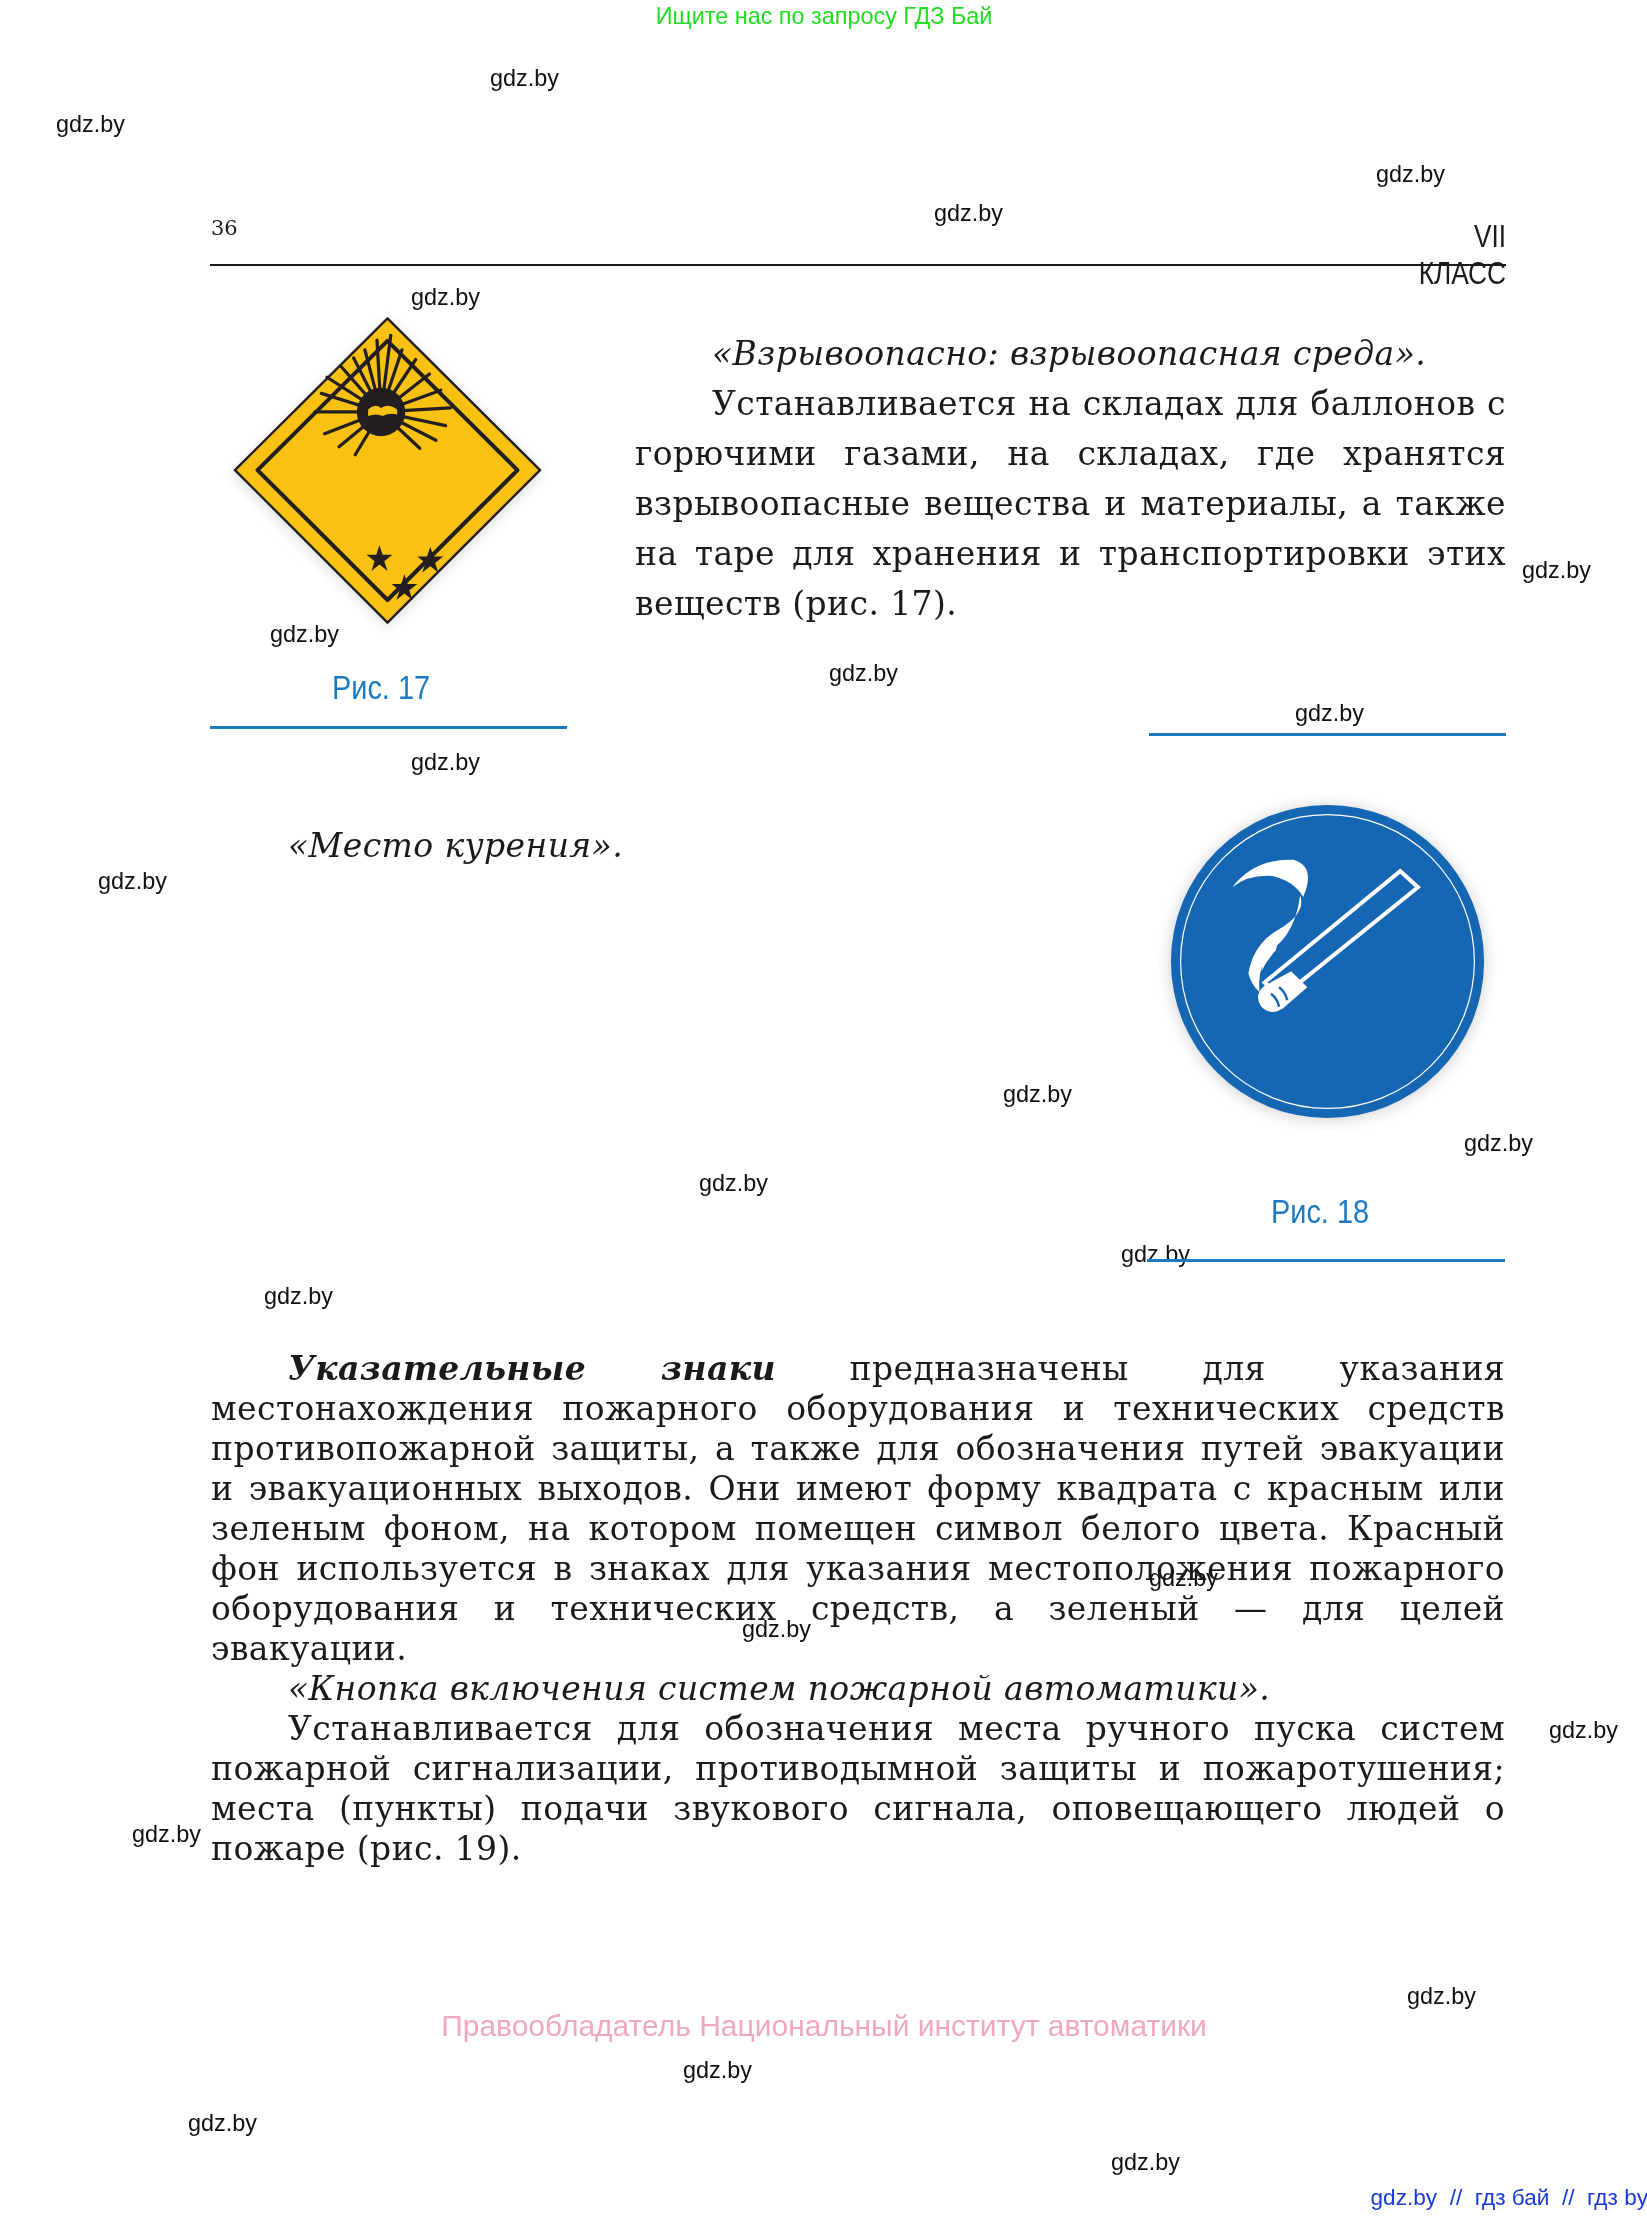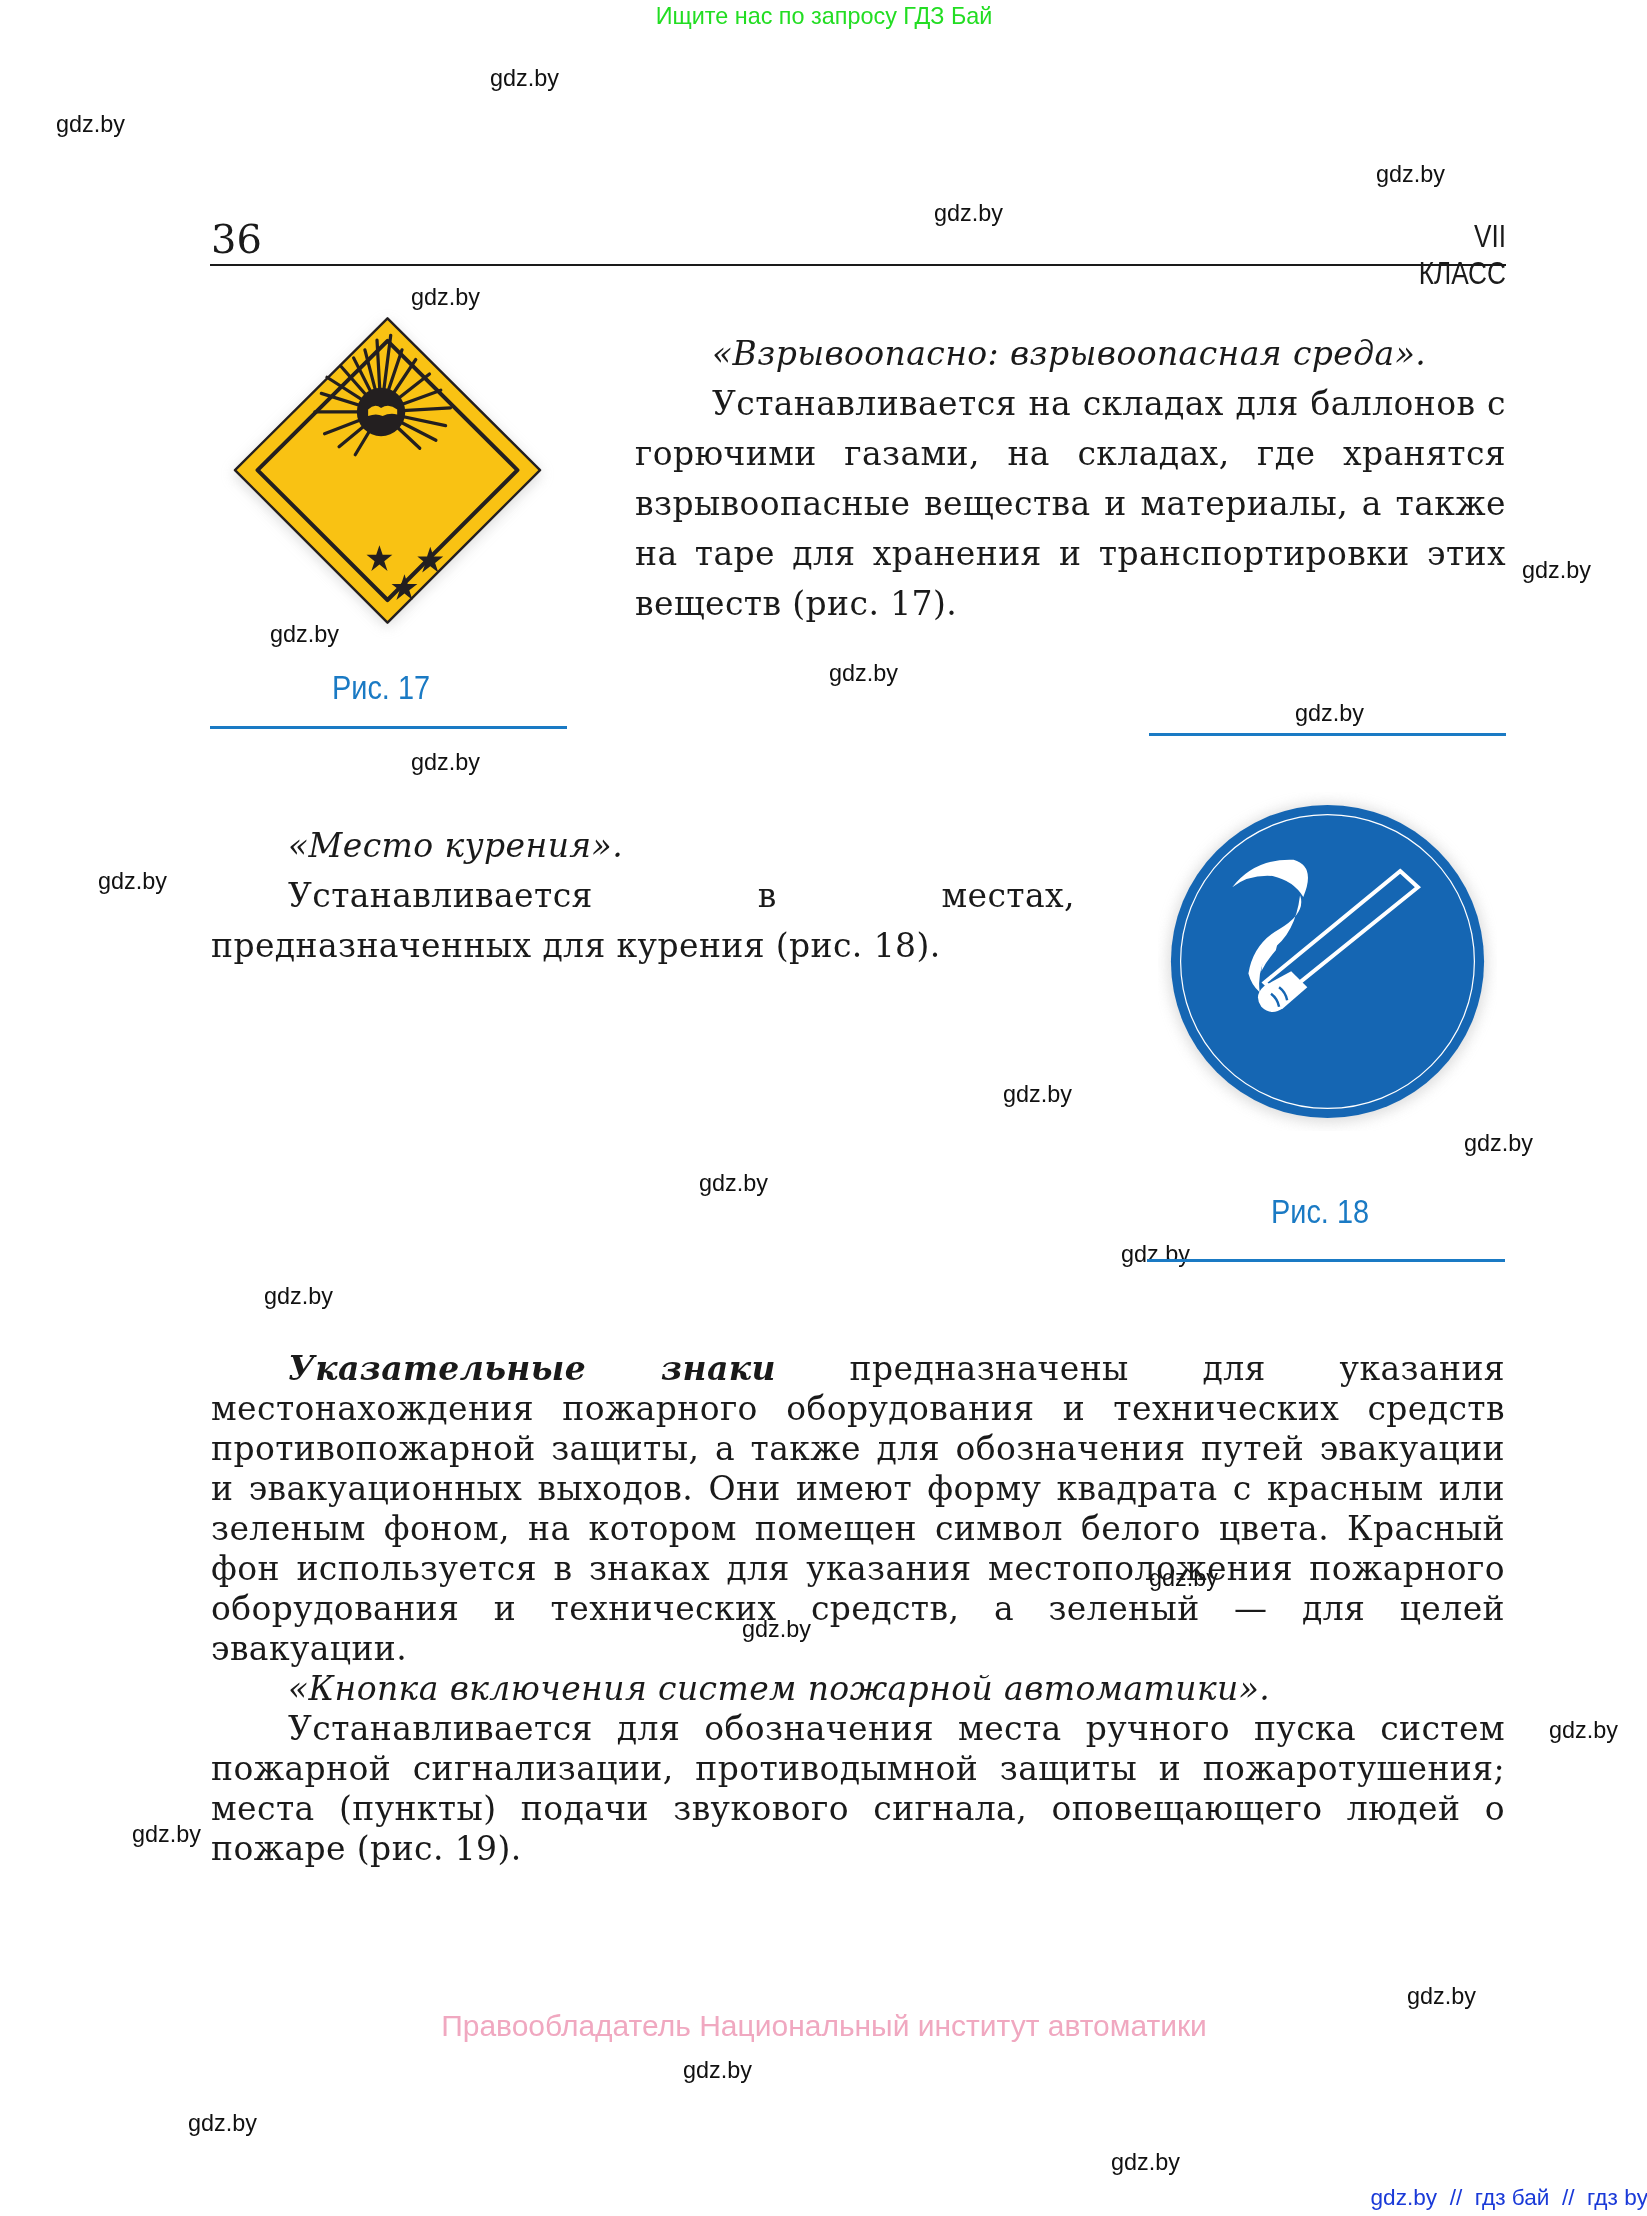--- a/index.html
+++ b/index.html
@@ -1,20 +1,20 @@
 <!DOCTYPE html>
 <html style="font-size:13px"><head>
 <meta charset="utf-8">
 <style>
   html,body{margin:0;padding:0;background:#fff;}
   body{width:1648px;height:2216px;position:relative;overflow:hidden;font-family:"DejaVu Serif","Liberation Serif",serif;color:#1a1a1a;}
   .abs{position:absolute;}
   .banner{left:0;width:1648px;top:3.2px;text-align:center;font-family:"Liberation Sans",sans-serif;font-size:23.4px;color:#22dd22;}
   .wm{font-family:"Liberation Sans",sans-serif;font-size:23.4px;color:#111;white-space:nowrap;}
-  .pagenum{left:211px;top:216px;font-size:40px;font-family:"DejaVu Serif",serif;}
+  .pagenum{left:211px;top:216px;font-size:21px;font-family:"DejaVu Serif",serif;}
   .grade{left:1364px;top:218px;width:142px;text-align:right;font-family:"Liberation Sans",sans-serif;font-size:32px;transform:scaleX(0.82);transform-origin:right center;}
   .hrule{left:210px;top:264px;width:1296px;height:2.4px;background:#1a1a1a;}
   .blue-rule{height:3.2px;background:#1a7ac4;}
   .caption{font-family:"Liberation Sans",sans-serif;font-size:34px;color:#1a7ac4;transform:scaleX(0.85);transform-origin:left center;white-space:nowrap;}
   .para{font-size:33px;line-height:50px;text-align:justify;letter-spacing:0.4px;margin-top:40px;}
   .para p{margin:0;text-indent:77px;}
   .it{font-style:italic;}
   .bi{font-style:italic;font-weight:bold;}
   .copy{left:0;width:1648px;top:2009px;text-align:center;font-family:"Liberation Sans",sans-serif;font-size:30px;color:#f0a8c0;}
   .footer{left:0;width:1648px;top:2185px;text-align:right;font-family:"Liberation Sans",sans-serif;font-size:22.6px;color:#1a3ad8;}
@@ -100,21 +100,20 @@
 
 <div class="abs para" style="left:635px;top:289px;width:871px;">
   <p class="it">«Взрывоопасно: взрывоопасная среда».</p>
   <p>Устанавливается на складах для баллонов с горючими газами, на складах, где хранятся взрывоопасные вещества и материалы, а также на таре для хранения и транспортировки этих веществ (рис. 17).</p>
 </div>
 
 <div class="abs blue-rule" style="left:1149px;top:733px;width:357px;"></div>
 
 <div class="abs para" style="left:211px;top:781px;width:864px;">
   <p class="it">«Место курения».</p>
-  <p>Устанавливается в местах, предназначенных для курения (рис. 18).</p>
 </div>
 
 <div class="abs" style="left:1158px;top:792px;width:339px;height:339px;">
   <svg width="339" height="339" viewBox="0 0 420 420">
     <defs>
       <filter id="sh2" x="-20%" y="-20%" width="140%" height="140%">
           <feGaussianBlur stdDeviation="8"></feGaussianBlur>
         </filter>
     </defs>
     <circle cx="210" cy="212" r="198" fill="#cfcfcf" filter="url(#sh2)" opacity="0.7"></circle>

